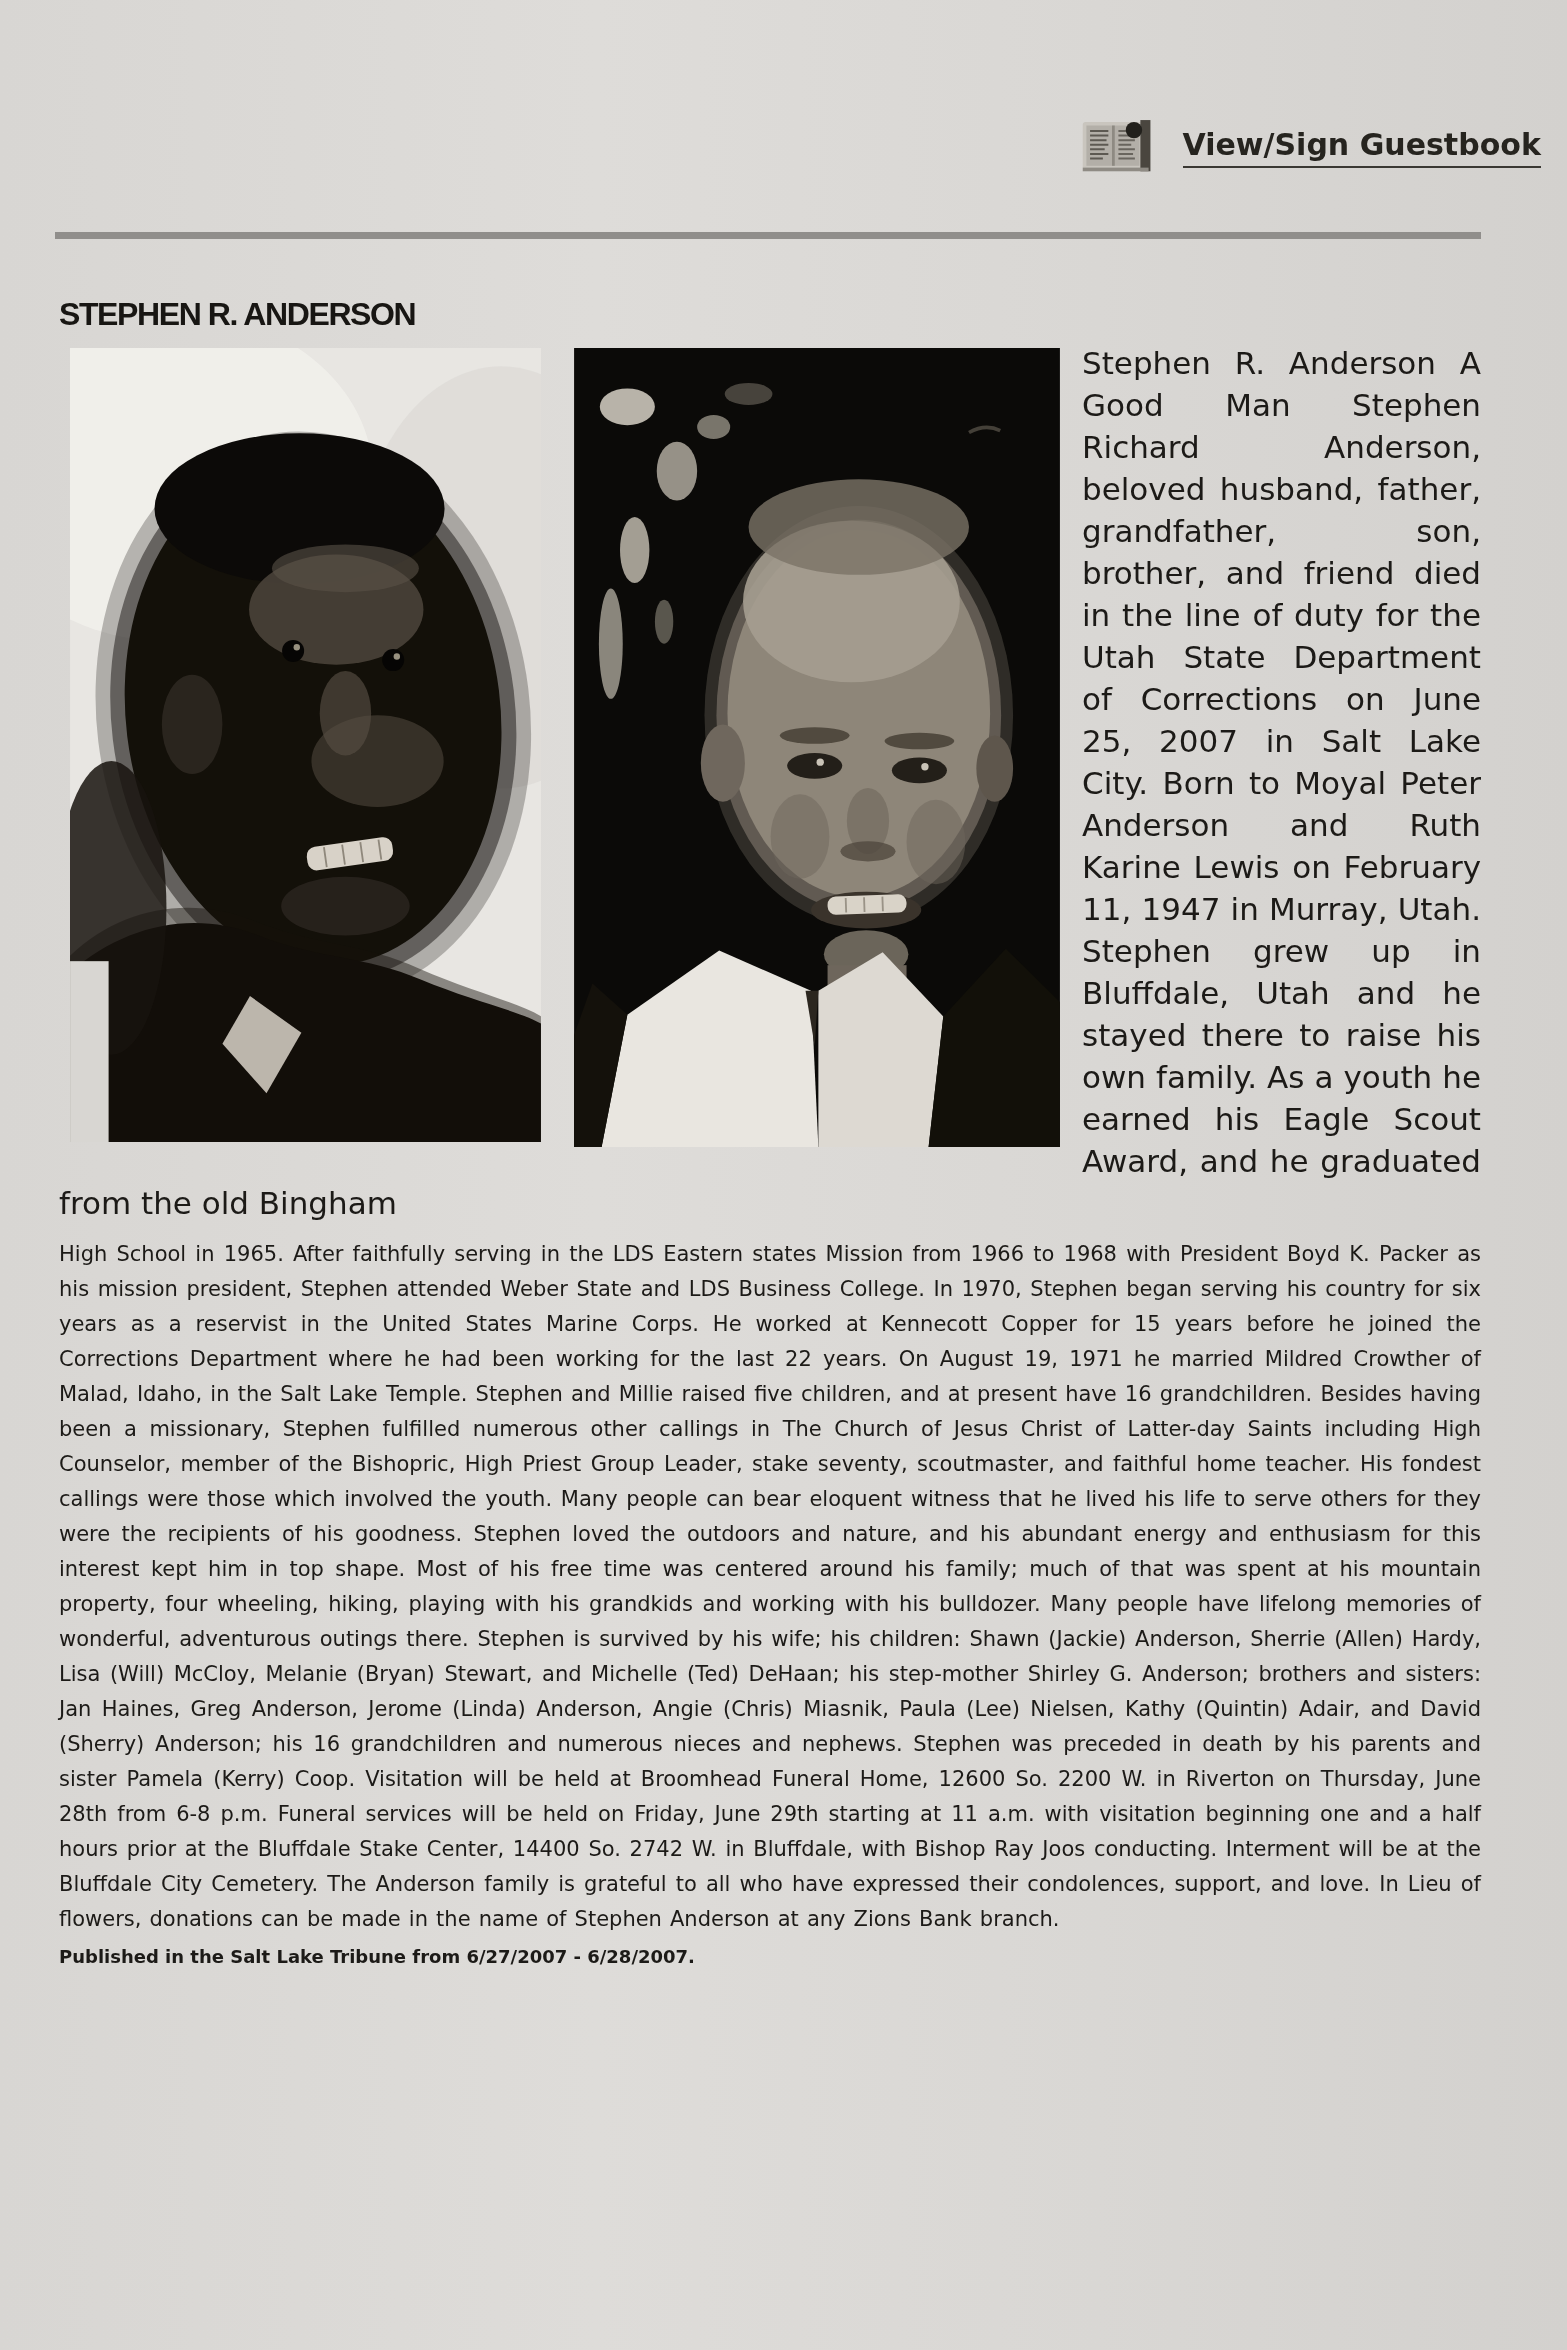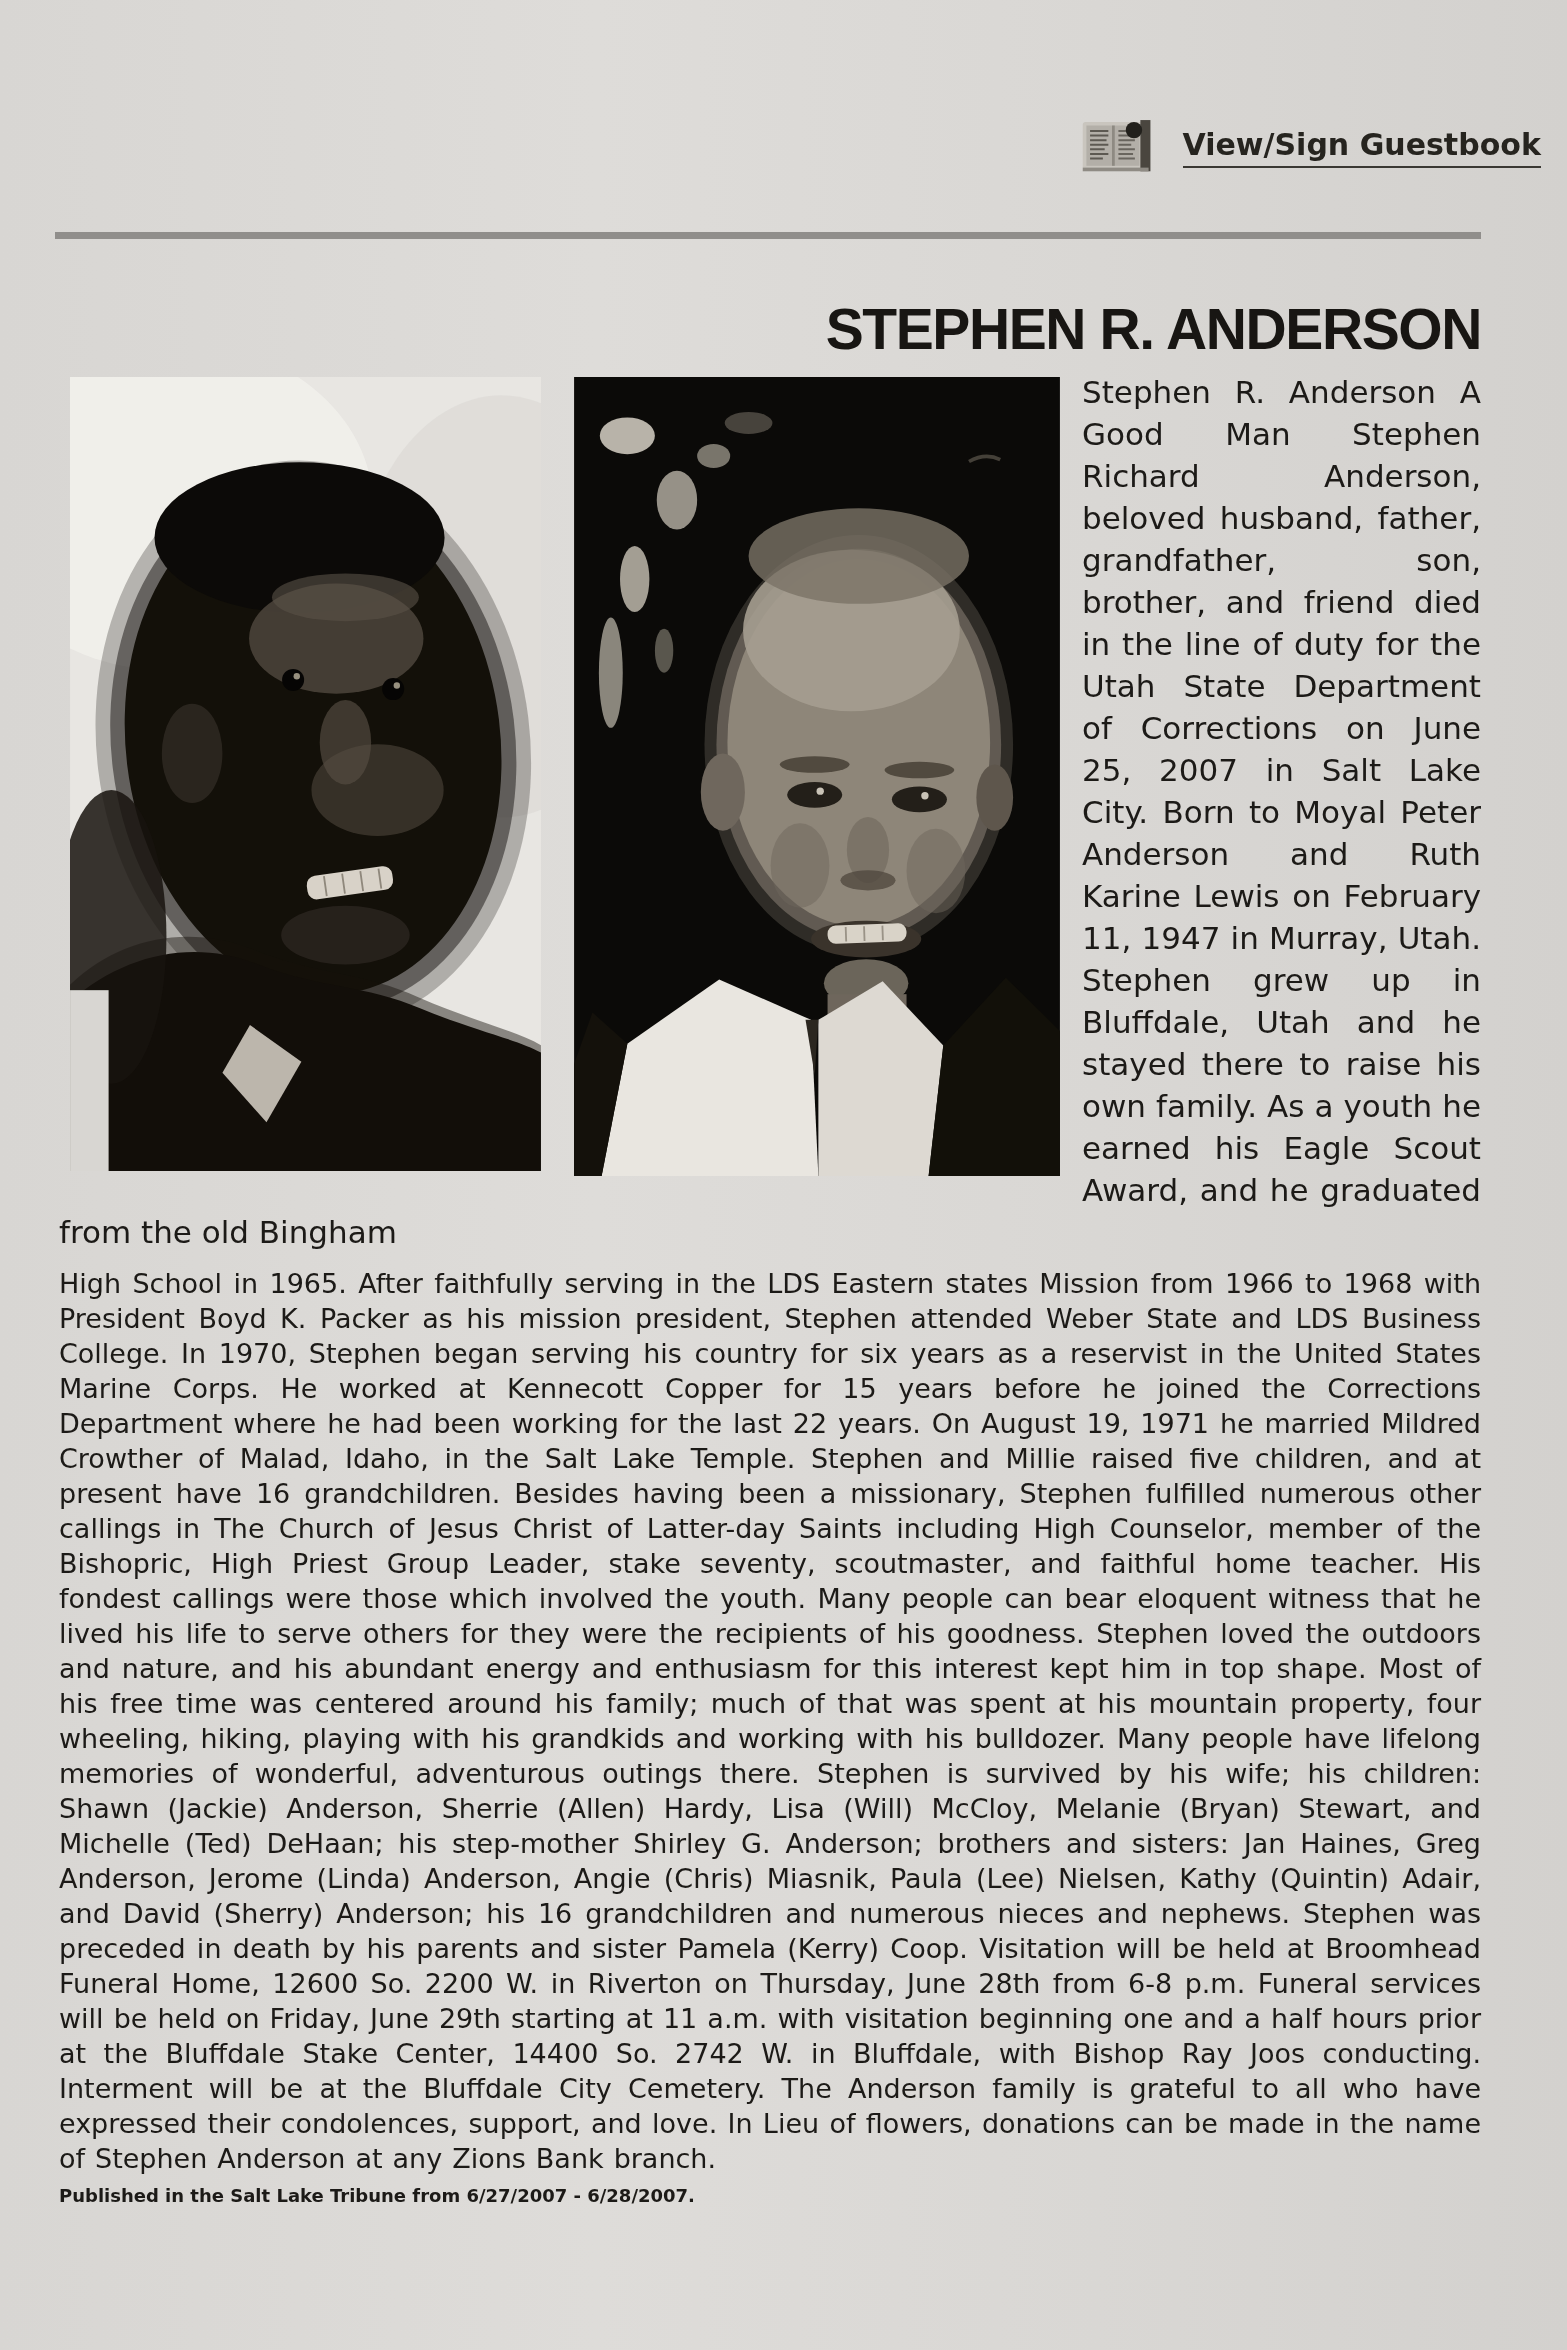--- a/index.html
+++ b/index.html
@@ -39,39 +39,38 @@
   
   .rule {
     position: absolute; top: 232px; left: 55px;
     width: 1426px; height: 7.3px; background: #908e8b;
   }
   
   .content { position: absolute; top: 296px; left: 59px; width: 1422px; }
   h1.title {
     margin: 0 0 9.2px 0;
     font-family: "Liberation Sans", sans-serif;
-    font-size: 57px; font-weight: 700; letter-spacing: -1.4px;
+    font-size: 32px; font-weight: 700; letter-spacing: -1.4px;
     color: #181613;
-    text-align: right;
   }
   .photos {
     float: left;
     margin: 5.5px 22px 9.2px 0;
     display: flex; gap: 33px; align-items: flex-start;
     padding-left: 11px;
   }
   .photo { display: block; }
   p.body-col {
     margin: 0; text-align: justify;
     font-size: 31px; line-height: 42px; color: #1c1a17;
   }
   p.body-rest {
     clear: left;
     margin: 13px 0 0 0; text-align: justify;
-    font-size: 27px; line-height: 35px; color: #1c1a17;
+    font-size: 21px; line-height: 35px; color: #1c1a17;
     word-spacing: 1.4px;
   }
   p.published {
     margin: 9.2px 0 0 0;
     font-size: 18px; font-weight: 700; color: #1c1a17;
   }
 </style>
 </head>
 <body>
 

